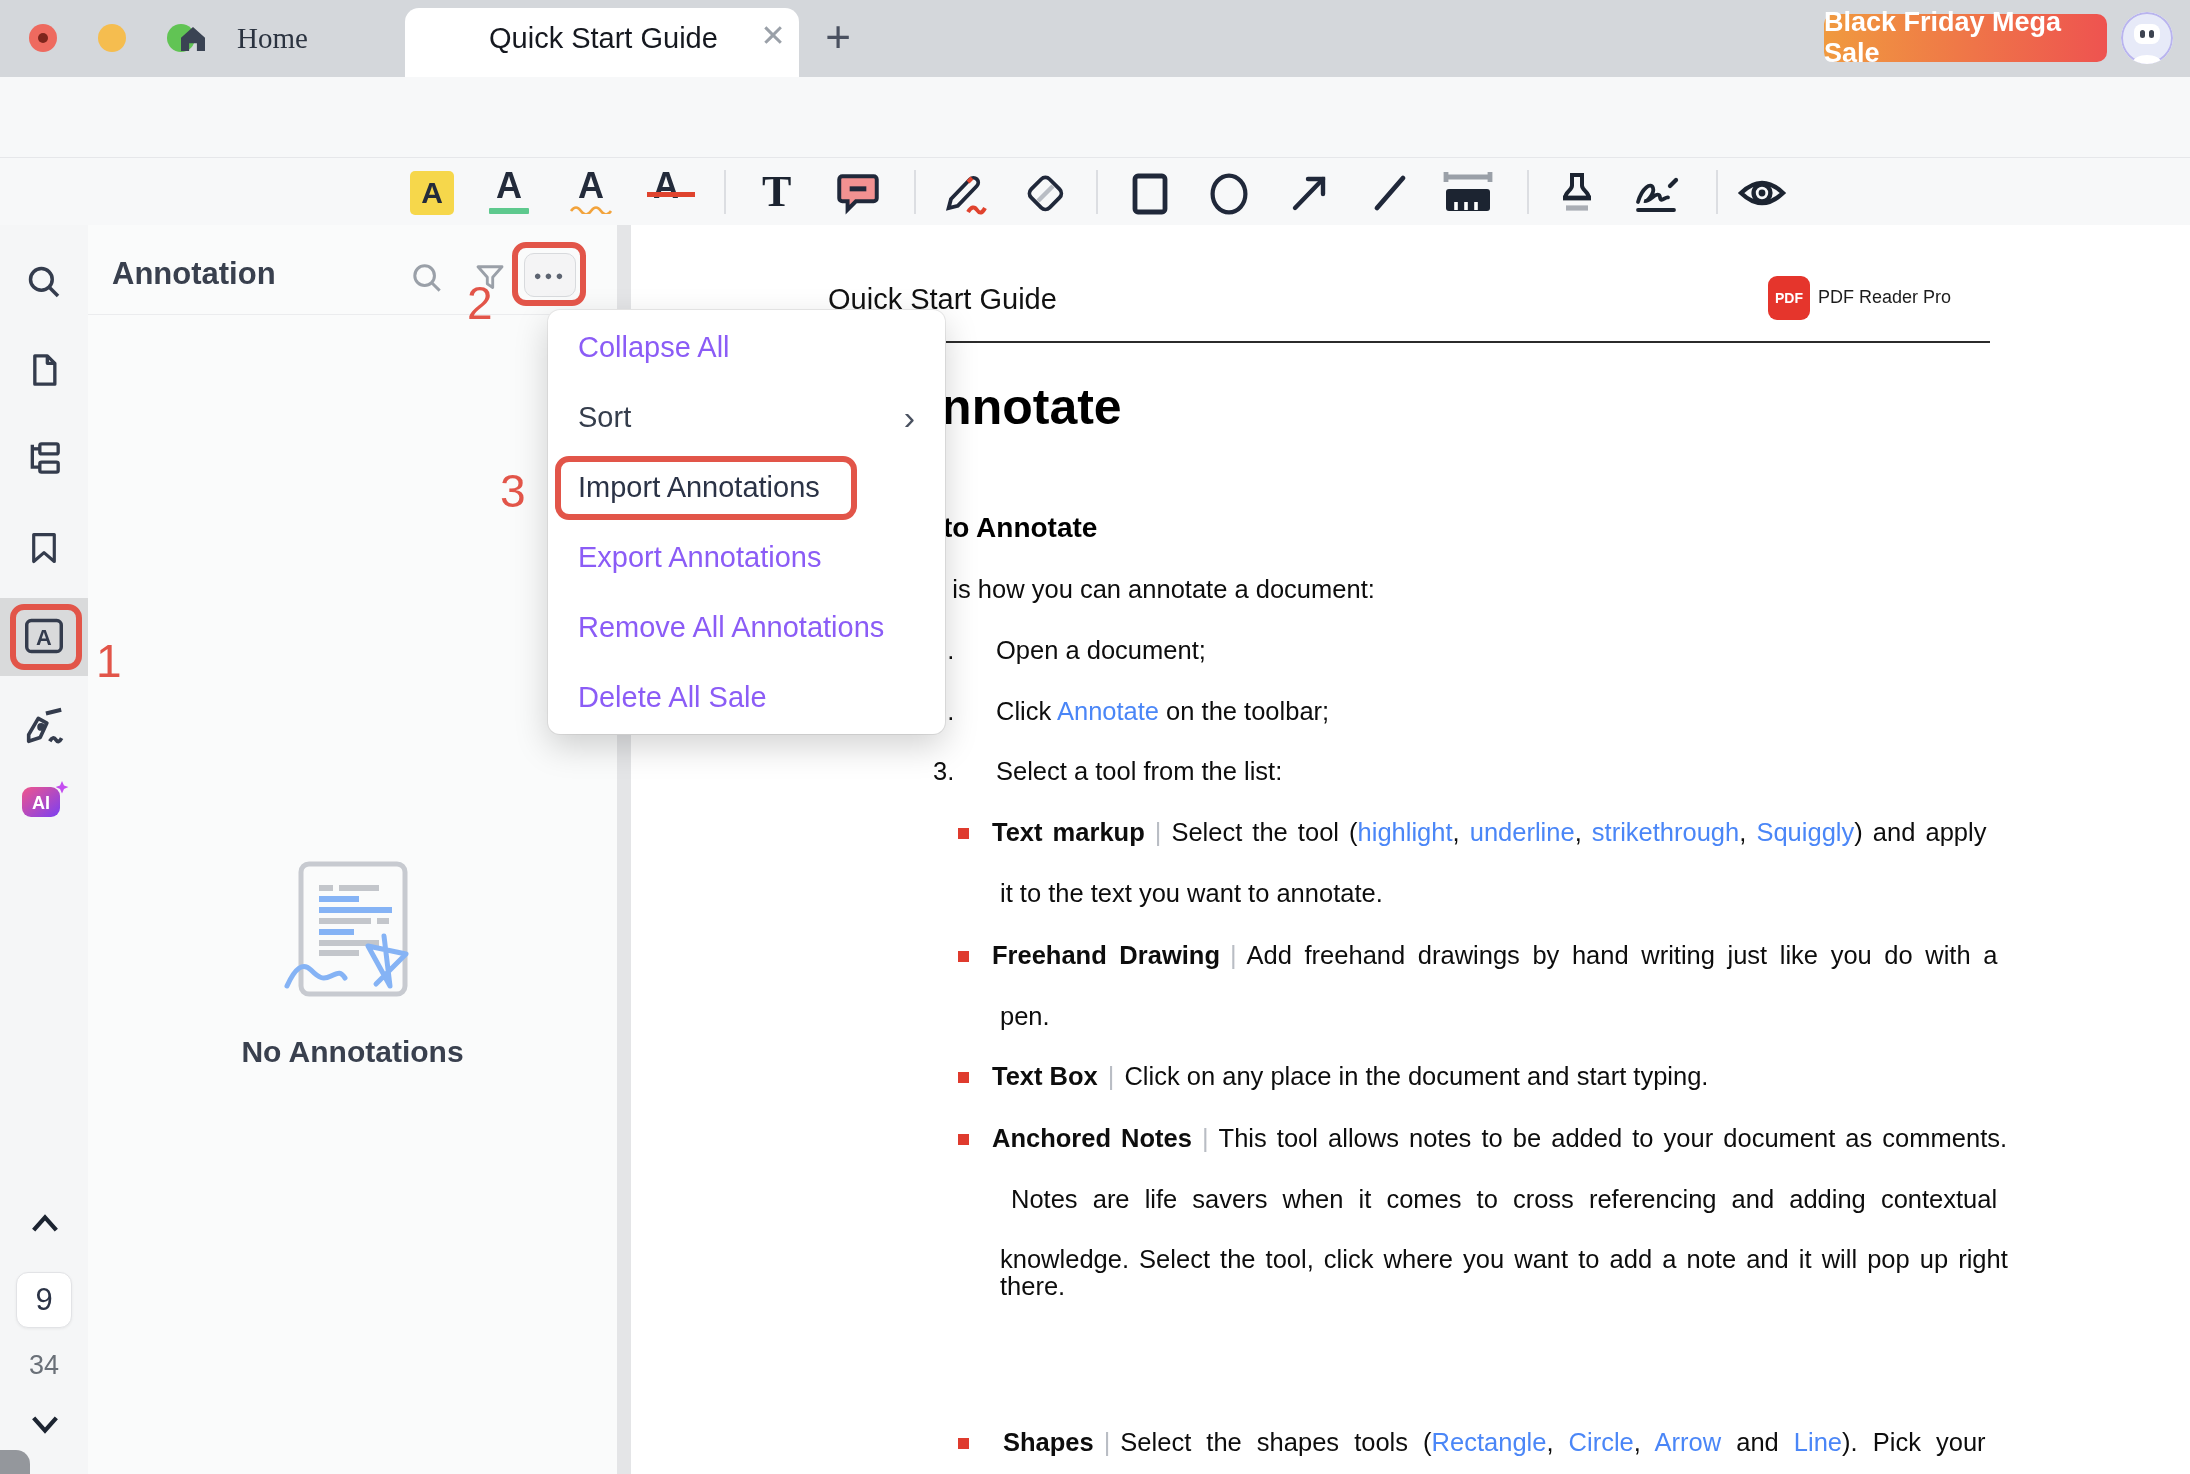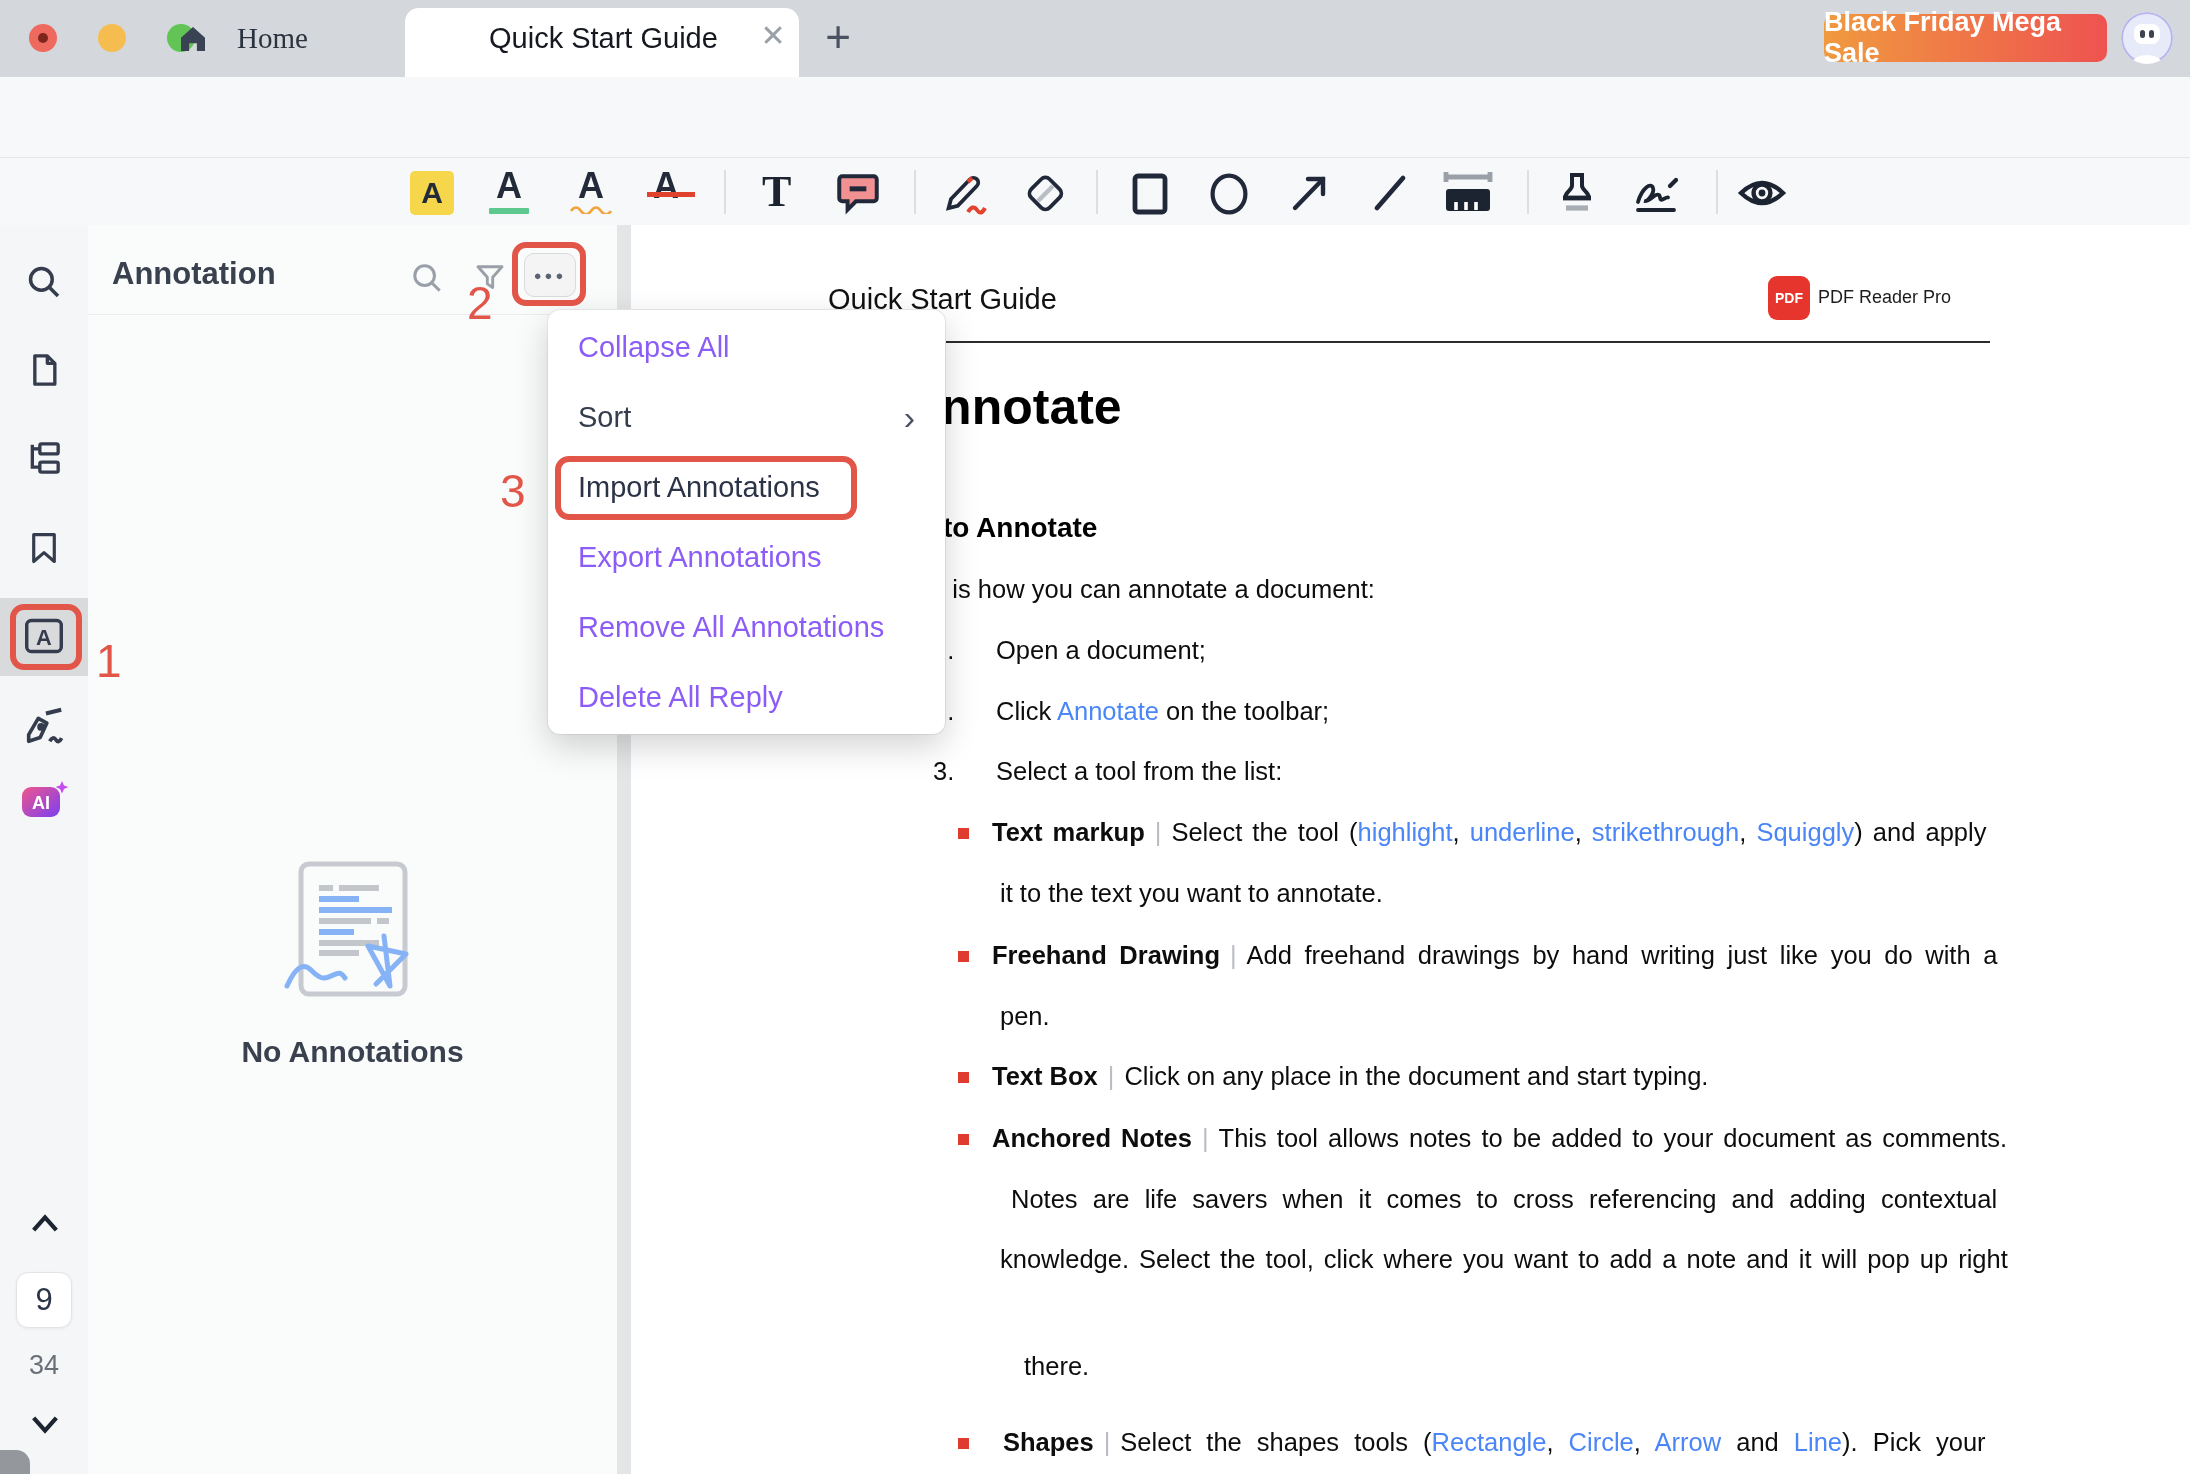--- a/index.html
+++ b/index.html
@@ -427,35 +427,35 @@
   <div class="abs body-line ws5" style="left:992px;top:941px;"><b>Freehand Drawing</b><span class="sep">|</span><span>Add freehand drawings by hand writing just like you do with a</span></div>
   <div class="abs body-line" style="left:1000px;top:1002px;">pen.</div>
 
   <div class="abs bullet-sq" style="top:1072px;"></div>
   <div class="abs body-line" style="left:992px;top:1062px;"><b>Text Box</b><span class="sep">|</span><span>Click on any place in the document and start typing.</span></div>
 
   <div class="abs bullet-sq" style="top:1134px;"></div>
   <div class="abs body-line ws3" style="left:992px;top:1124px;"><b>Anchored Notes</b><span class="sep">|</span><span>This tool allows notes to be added to your document as comments.</span></div>
   <div class="abs body-line ws8" style="left:1000px;top:1185px;">Notes are life savers when it comes to cross referencing and adding contextual</div>
   <div class="abs body-line ws3" style="left:1000px;top:1245px;">knowledge. Select the tool, click where you want to add a note and it will pop up right</div>
-  <div class="abs body-line" style="left:1000px;top:1352px;margin-left:24px;">there.</div>
+  <div class="abs body-line" style="left:1000px;top:1272px;">there.</div>
 
   <div class="abs bullet-sq" style="top:1438px;"></div>
   <div class="abs body-line ws8" style="left:992px;top:1428px;"><b>Shapes</b><span class="sep">|</span><span>Select the shapes tools (</span><span class="link">Rectangle</span><span>, </span><span class="link">Circle</span><span>, </span><span class="link">Arrow</span><span> and </span><span class="link">Line</span><span>). Pick your</span></div>
 
   <div class="abs ctx-menu">
     <div class="ctx-item disabled">Collapse All</div>
     <div class="ctx-item">
         <span>Sort</span>
         <span class="ctx-chevron">›</span>
       </div>
     <div class="ctx-item" style="color:#2b3346;">Import Annotations</div>
     <div class="ctx-item disabled">Export Annotations</div>
     <div class="ctx-item disabled">Remove All Annotations</div>
-    <div class="ctx-item disabled">Delete All Reply</div>
+    <div class="ctx-item disabled">Delete All Sale</div>
   </div>
 
   <div class="abs red-box" style="left:10px;top:604px;width:60px;height:54px;"></div>
   <div class="abs red-num" style="left:96px;top:634px;">1</div>
 
   <div class="abs red-box" style="left:512px;top:242px;width:62px;height:52px;"></div>
   <div class="abs red-num" style="left:467px;top:276px;">2</div>
 
   <div class="abs red-box" style="left:555px;top:456px;width:290px;height:52px;z-index:55;"></div>
   <div class="abs red-num" style="left:500px;top:464px;z-index:55;">3</div>

